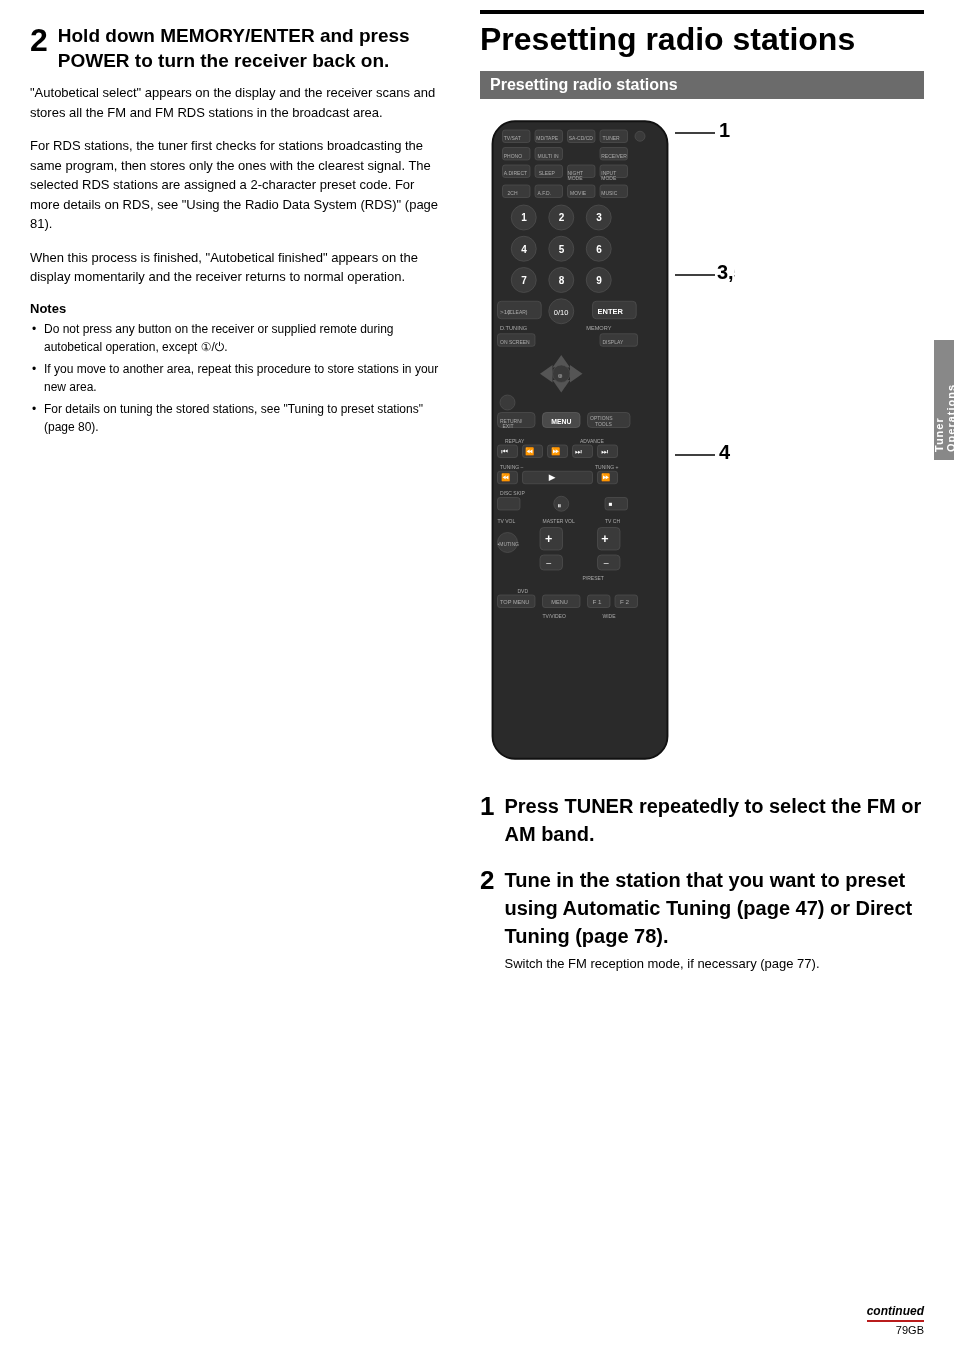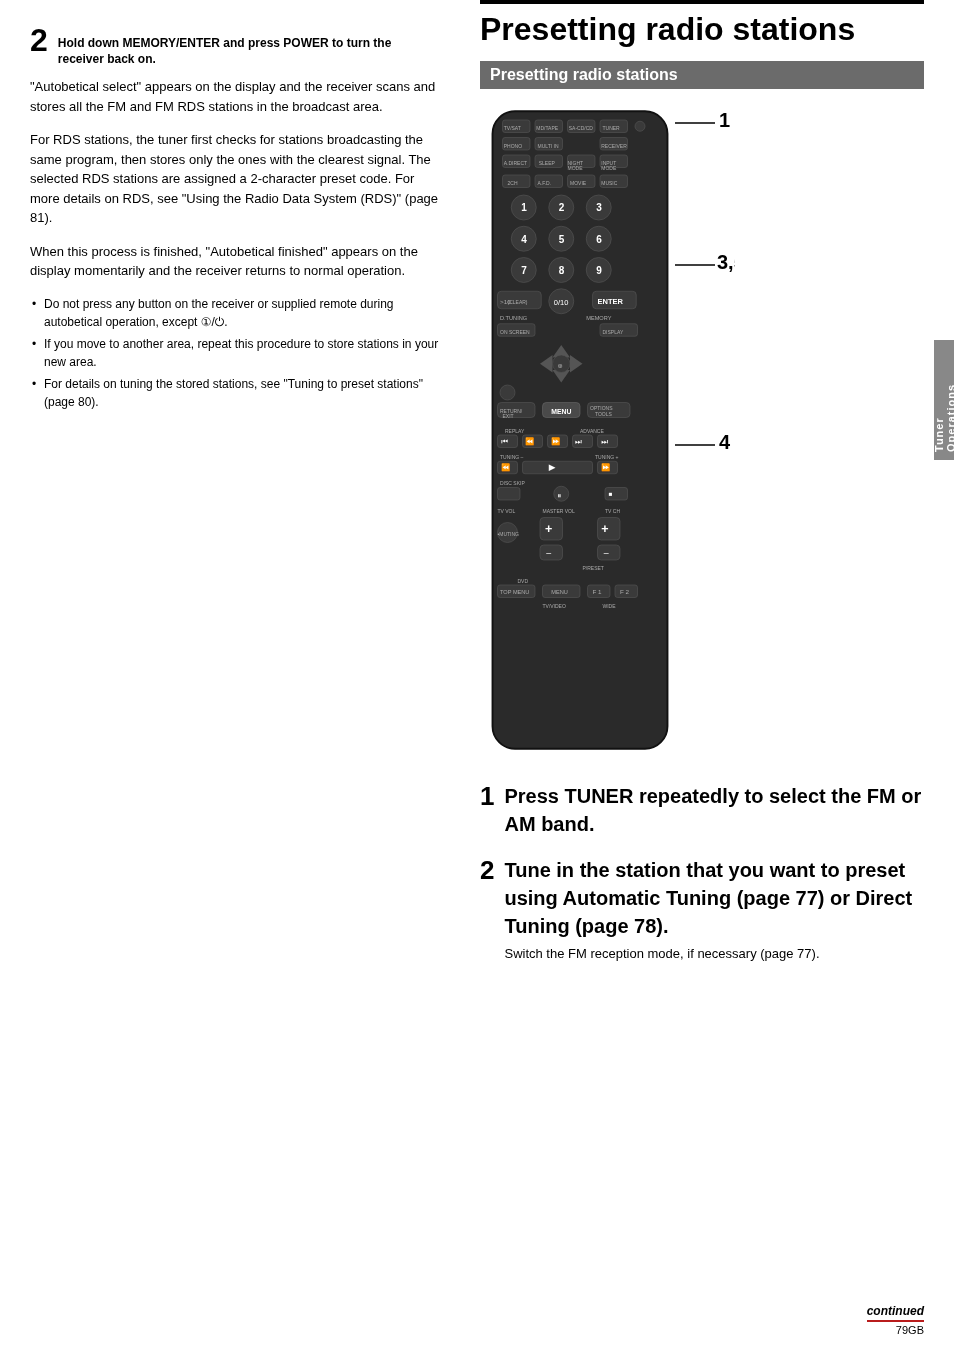--- a/index.html
+++ b/index.html
@@ -17,43 +17,42 @@
     
     .left-col {
       width: 460px;
       padding: 24px 20px 24px 30px;
       flex-shrink: 0;
     }
 
     
     .right-col {
       flex: 1;
-      padding: 0 30px 24px 20px;
+      padding: 10px 30px 24px 20px;
       position: relative;
     }
 
     
     .step-heading {
       display: flex;
       flex-direction: row;
       align-items: flex-start;
       margin-bottom: 10px;
     }
     .step-num {
       font-size: 32px;
       font-weight: bold;
       line-height: 1;
       margin-right: 10px;
       flex-shrink: 0;
     }
     .step-text {
-      font-size: 12px;
+      font-size: 19px;
       font-weight: bold;
       line-height: 1.3;
-      margin-top: 12px;
     }
     .step-body {
       font-size: 13px;
       line-height: 1.5;
       margin-bottom: 14px;
       margin-left: 0;
     }
 
     
     .notes-heading {
@@ -202,20 +201,21 @@
 <div class="left-col">
   <div class="step-heading">
     <span class="step-num">2</span>
     <span class="step-text">Hold down MEMORY/ENTER and press POWER to turn the receiver back on.</span>
   </div>
 
   <div class="step-body">"Autobetical select" appears on the display and the receiver scans and stores all the FM and FM RDS stations in the broadcast area.</div>
   <div class="step-body">For RDS stations, the tuner first checks for stations broadcasting the same program, then stores only the ones with the clearest signal. The selected RDS stations are assigned a 2-character preset code. For more details on RDS, see "Using the Radio Data System (RDS)" (page 81).</div>
   <div class="step-body">When this process is finished, "Autobetical finished" appears on the display momentarily and the receiver returns to normal operation.</div>
 
+  <div class="notes-heading">Notes</div>
   <ul class="notes-list">
     <li>Do not press any button on the receiver or supplied remote during autobetical operation, except  ①/⏻.</li>
     <li>If you move to another area, repeat this procedure to store stations in your new area.</li>
     <li>For details on tuning the stored stations, see "Tuning to preset stations" (page 80).</li>
   </ul>
 </div>
 
 <div class="right-col">
   <div class="main-title">Presetting radio stations</div>
 
@@ -406,21 +406,21 @@
   <div class="steps-section">
     <div class="step-item">
       <span class="step-num">1</span>
       <div class="step-content">
         <div class="step-title">Press TUNER repeatedly to select the FM or AM band.</div>
       </div>
     </div>
     <div class="step-item">
       <span class="step-num">2</span>
       <div class="step-content">
-        <div class="step-title">Tune in the station that you want to preset using Automatic Tuning (page 77) or Direct Tuning (page 78).</div>
+        <div class="step-title">Tune in the station that you want to preset using Automatic Tuning (page 47) or Direct Tuning (page 78).</div>
         <div class="step-desc">Switch the FM reception mode, if necessary (page 77).</div>
       </div>
     </div>
   </div>
 
   <div class="footer">
     <div class="continued-label">continued</div>
     <div class="page-num">79GB</div>
   </div>
 </div>

